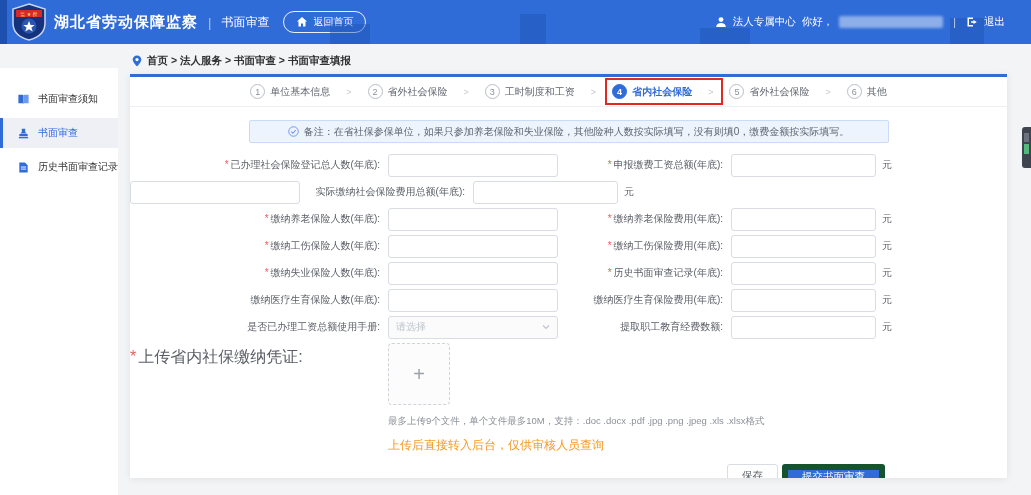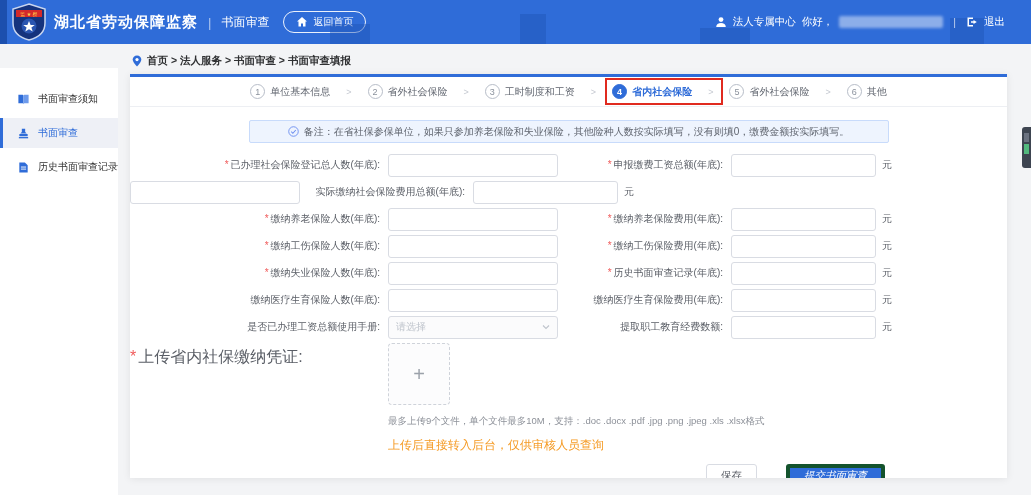--- a/index.html
+++ b/index.html
@@ -78,24 +78,24 @@
   .uprow { display:flex; margin-top:3px; }
   .uplabel { width:258px; text-align:left; padding-right:8px; font-size:16px;
     color:#5a5e66; padding-top:4px; flex:none; }
   .upbox { width:62px; height:62px; border:1px dashed #cfd3da; border-radius:4px;
     background:#fcfcfd; display:flex; align-items:center; justify-content:center;
     color:#9ba1aa; font-size:20px; font-weight:300; cursor:pointer; }
   .uphint { font-size:9.5px; color:#8d9199; margin-top:10px; }
   .upwarn { font-size:12px; color:#f59a23; margin-top:9px; }
 
   
-  .footer { display:flex; justify-content:flex-end; padding-right:122px; margin-top:10px; gap:29px; }
+  .footer { display:flex; justify-content:flex-end; padding-right:122px; margin-top:10px; gap:4px; }
   .btn { height:24px; border-radius:3px; font-size:10.5px; padding:0 14px; cursor:pointer; }
   .btn.ghost { background:#fff; border:1px solid #d9dce3; color:#5a5e66; }
-  .btn.primary { background:#2f6cd8; border:4px solid #14532d; color:#fff;font-style:italic; }
+  .btn.primary { background:#2f6cd8; border:6px solid #14532d; color:#fff; }
 
   
   .float-widget { position:absolute; right:0; top:127px; width:9px; height:41px;
     background:#3e4551; border-radius:3px 0 0 3px; z-index:9; cursor:pointer; }
   .float-widget .seg1 { position:absolute; left:2px; top:6px; width:5px; height:9px; background:#6b7280; }
   .float-widget .seg2 { position:absolute; left:2px; top:17px; width:5px; height:10px; background:#53b97e; }
 </style>
 </head>
 <body>
 

